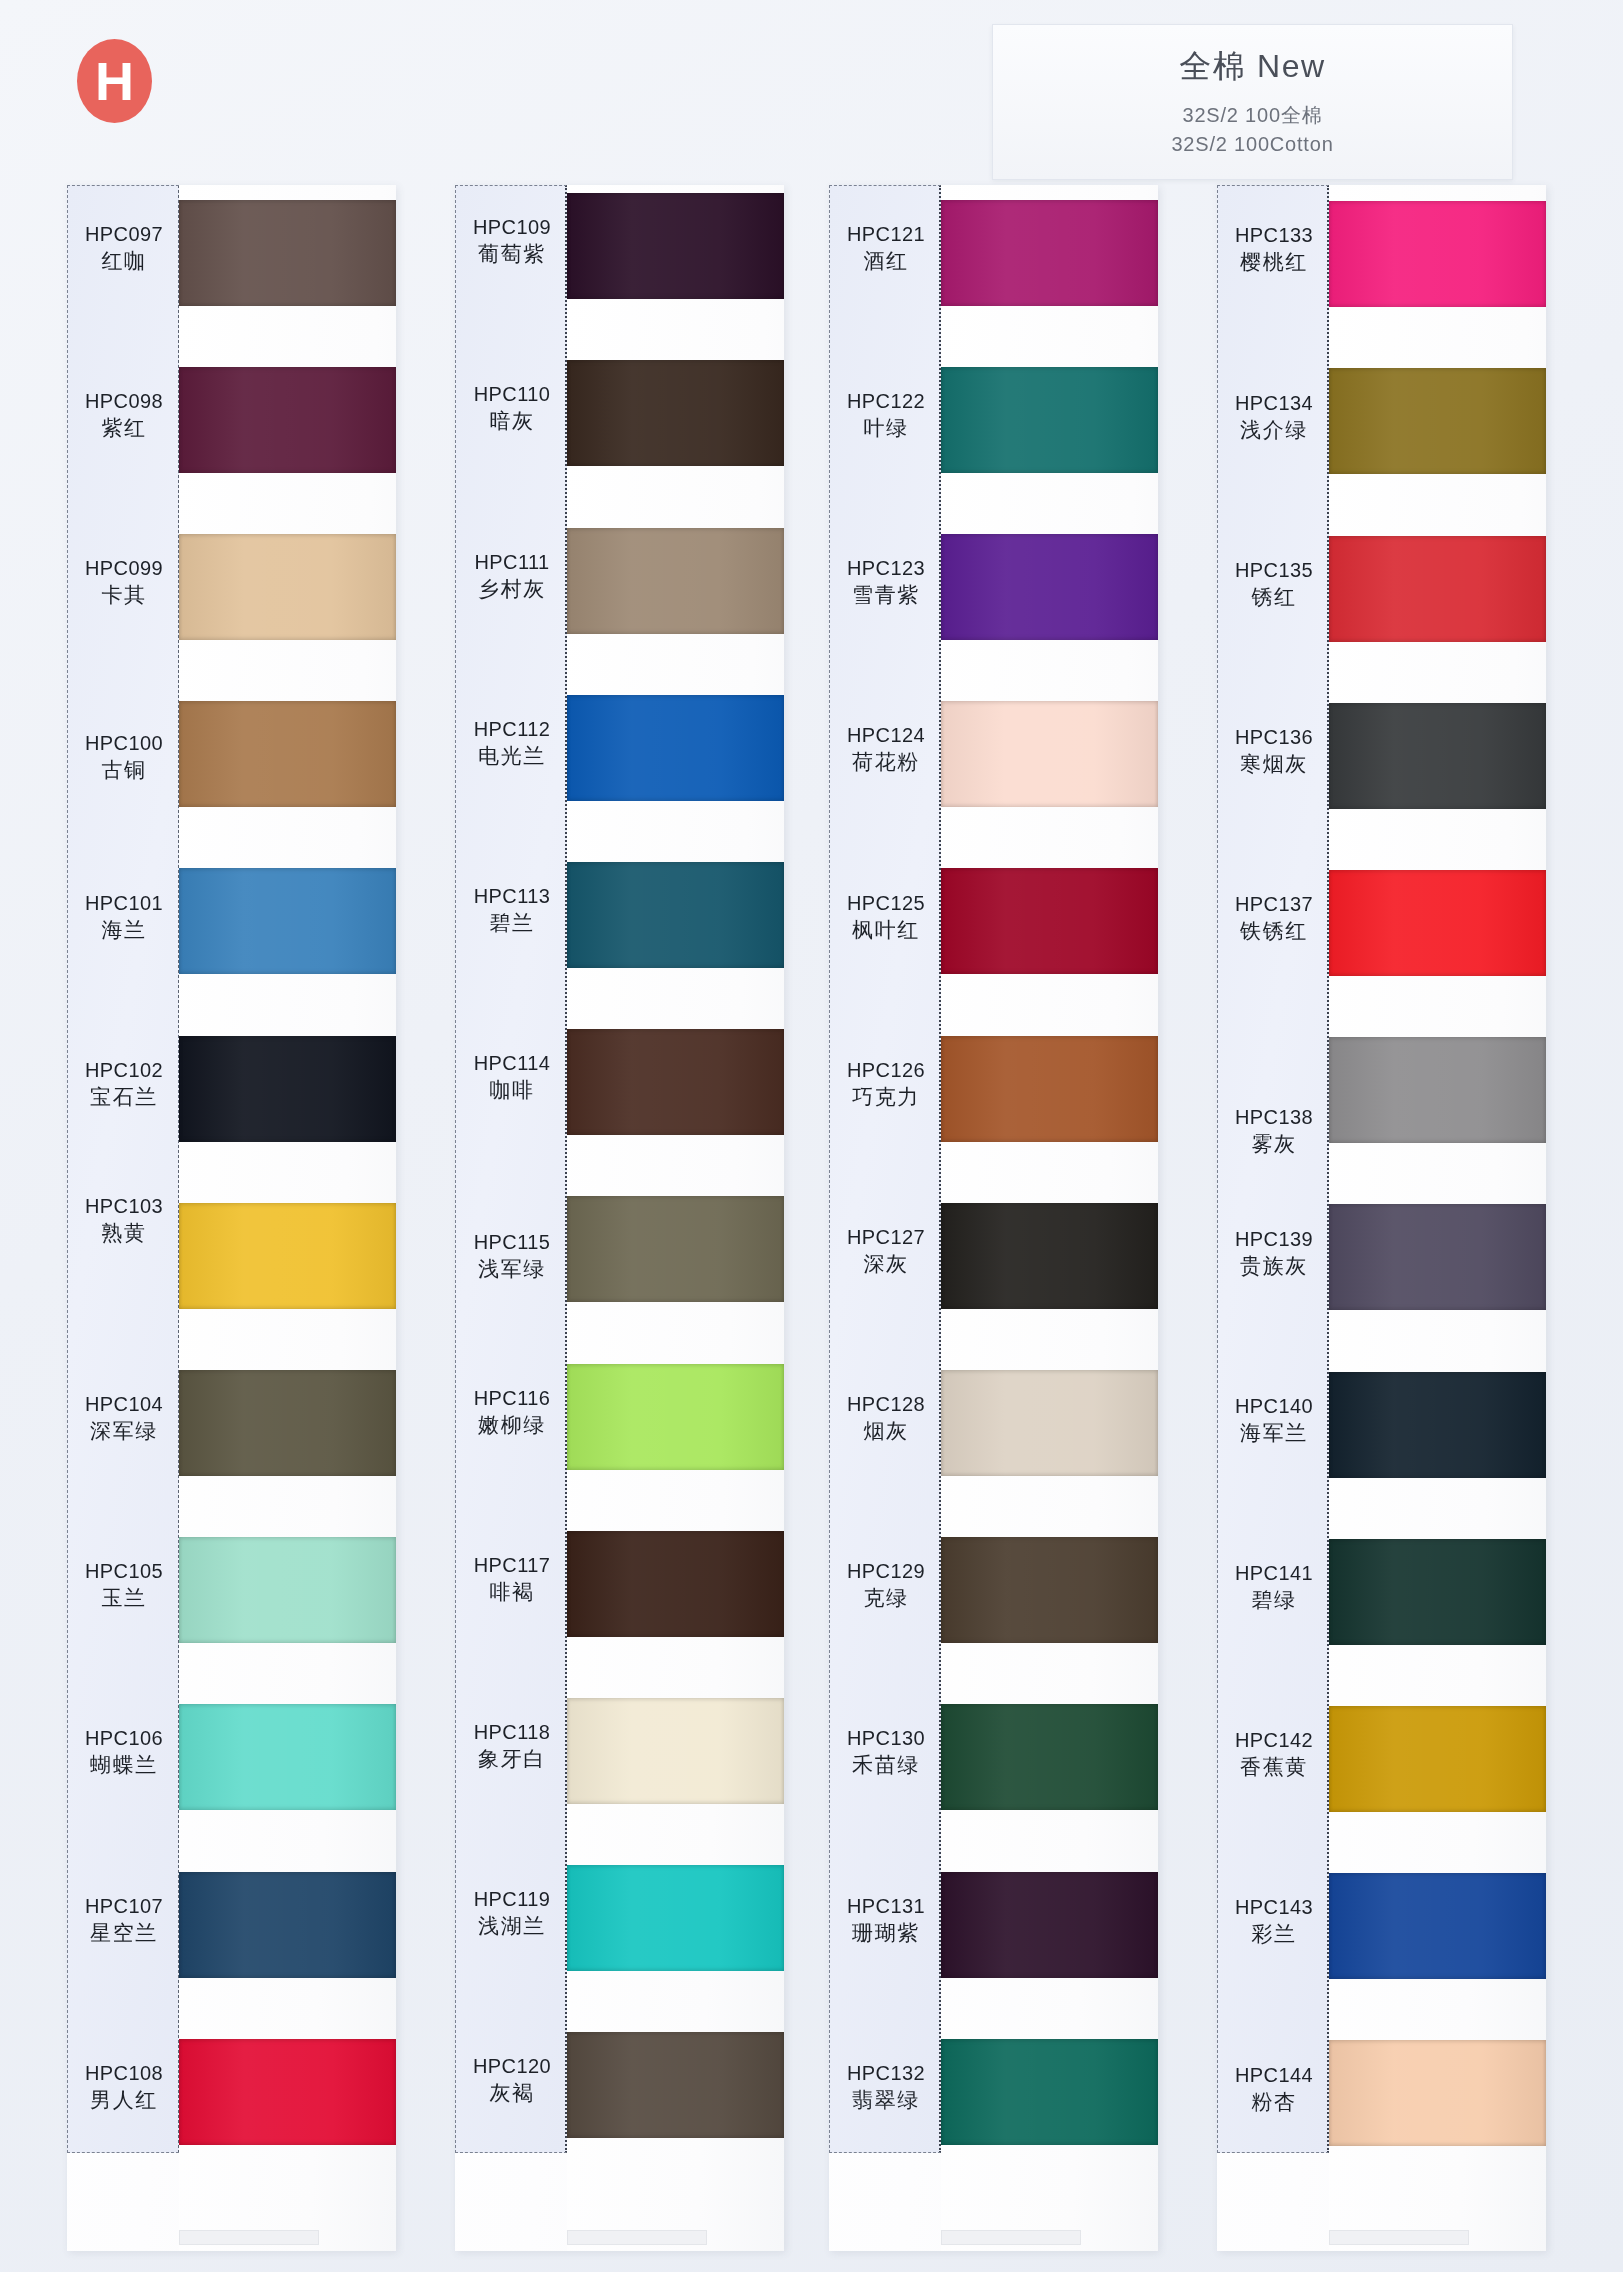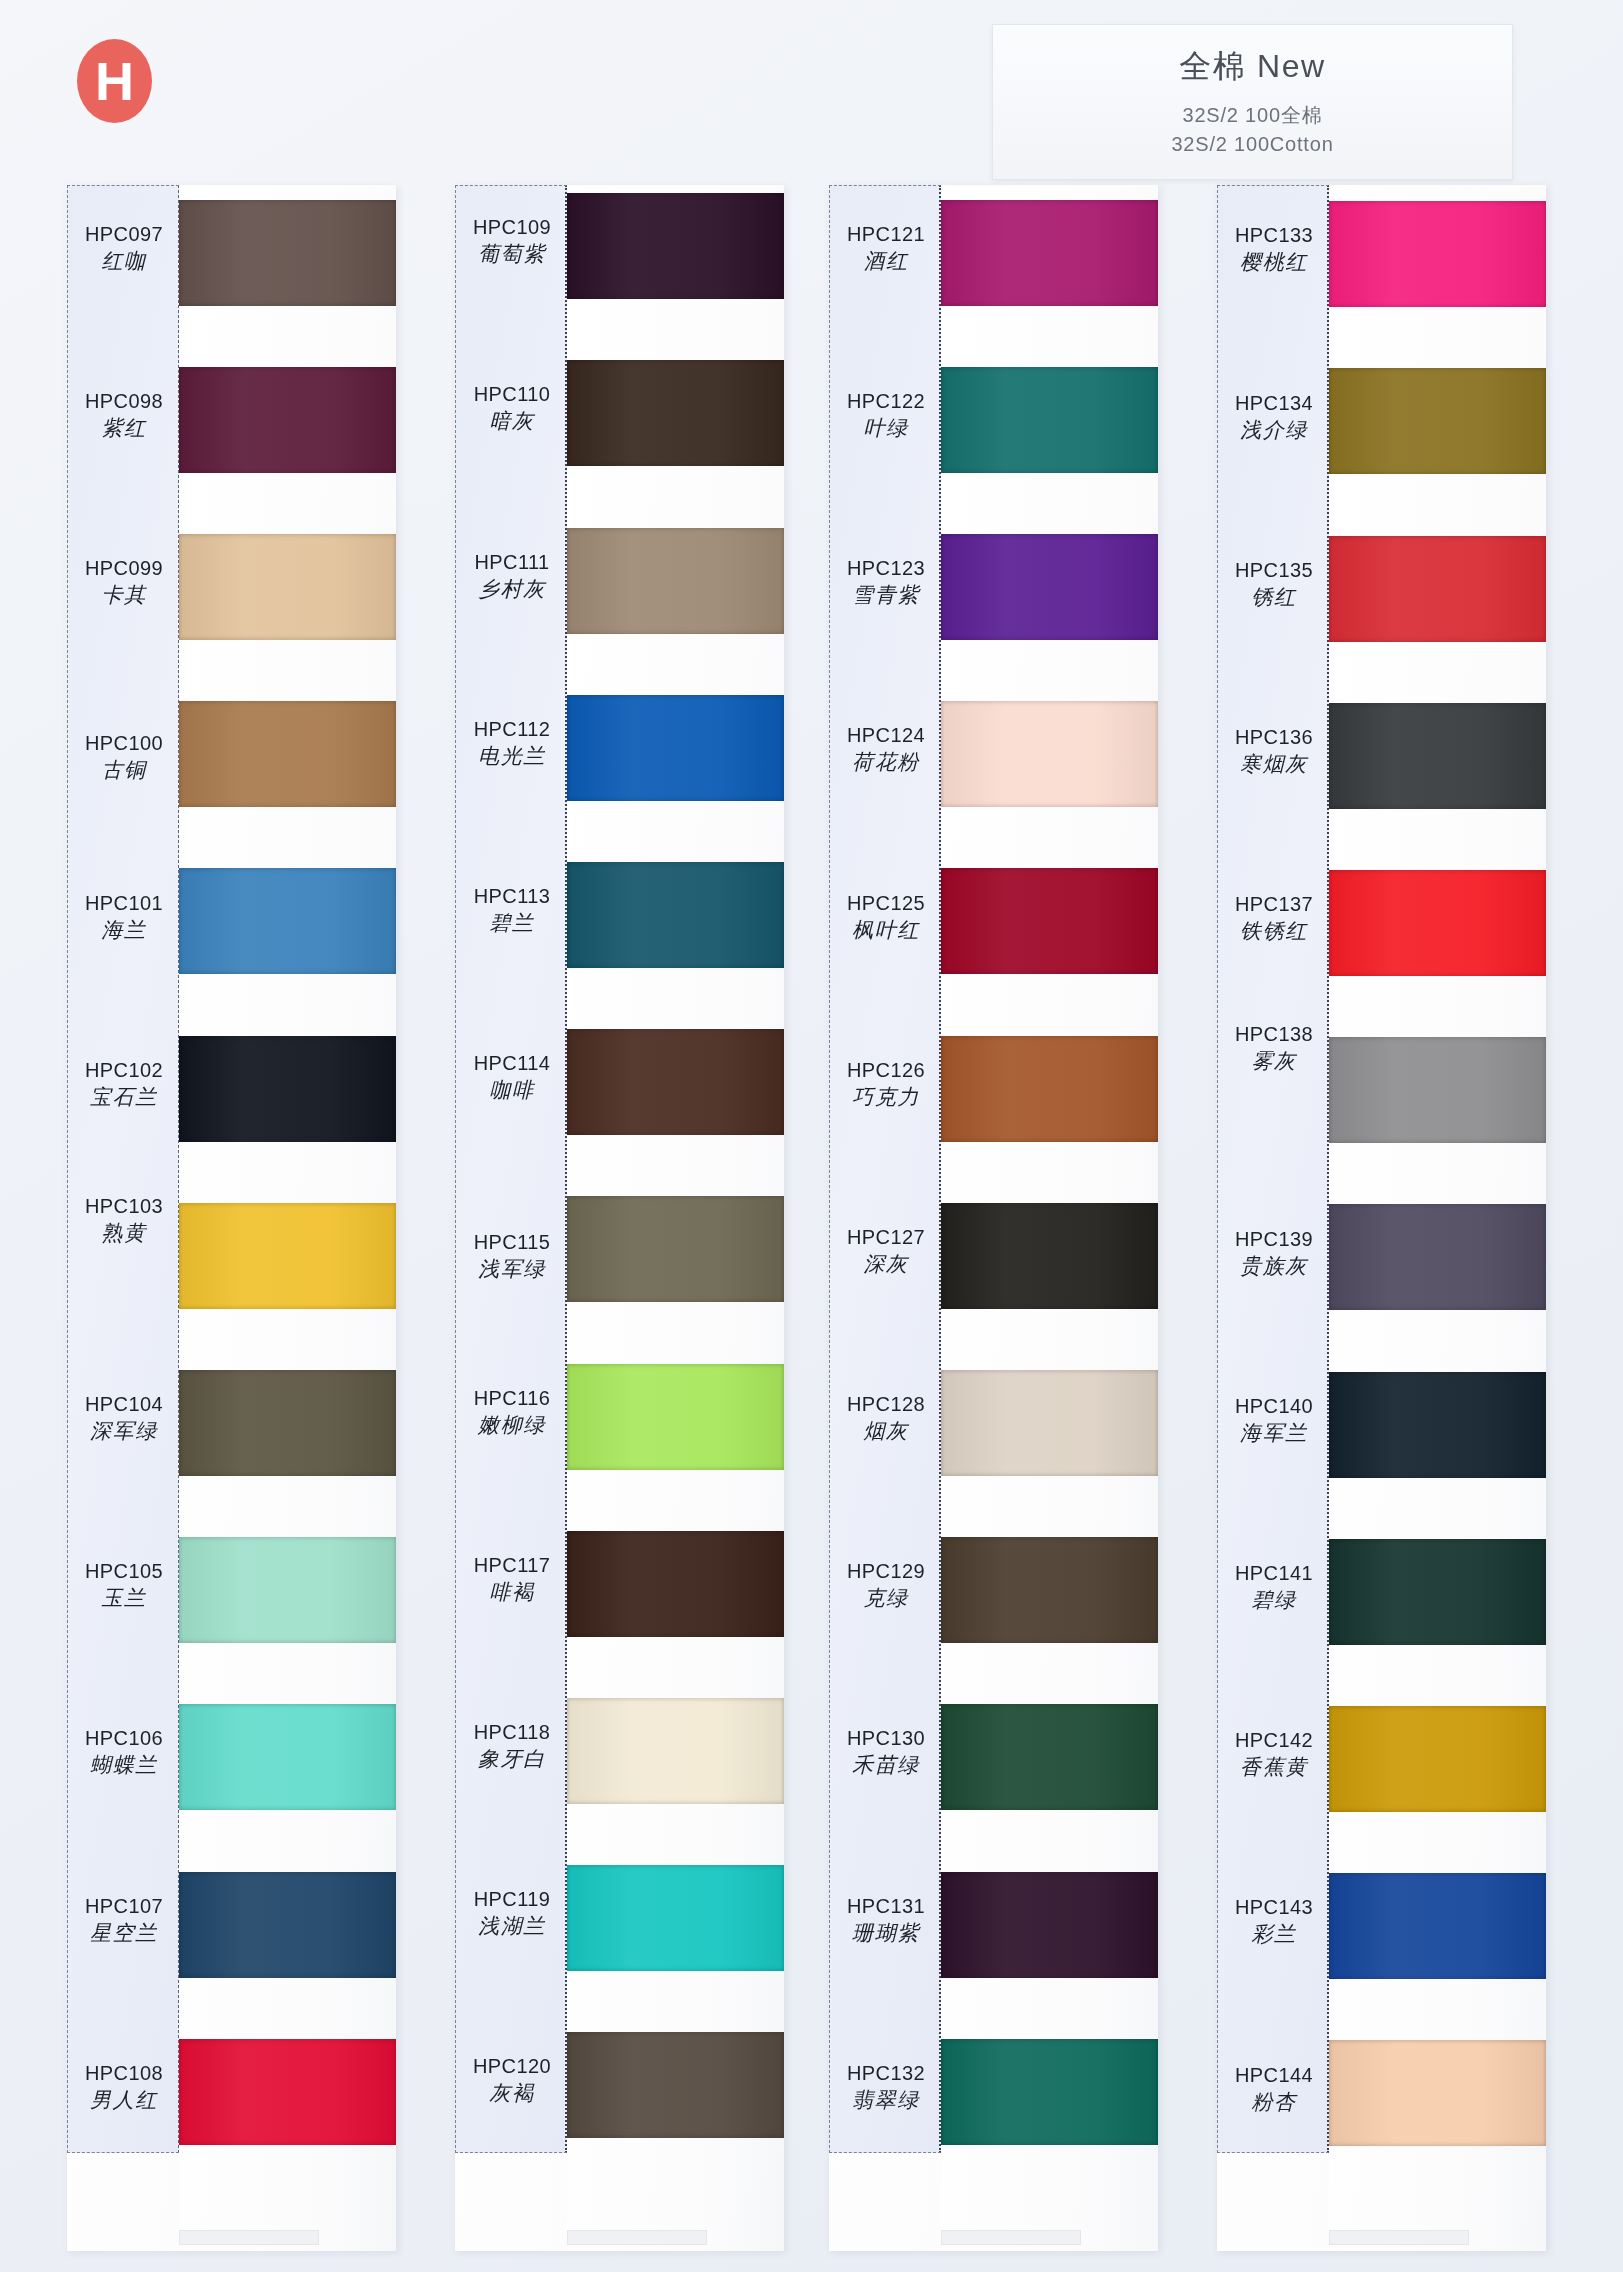--- a/index.html
+++ b/index.html
@@ -80,21 +80,21 @@
   }
   .swatch::after{
     content:"";position:absolute;left:0;right:0;top:0;bottom:0;
     background:linear-gradient(90deg,rgba(0,0,0,.05) 0%,rgba(255,255,255,.07) 30%,rgba(255,255,255,.05) 70%,rgba(0,0,0,.06) 100%);
   }
   .label{
     position:absolute;left:0;width:112px;text-align:center;
     color:#1d2128;line-height:1.28;
   }
   .code{font-size:20px;letter-spacing:0.4px;font-family:"Liberation Sans",sans-serif;}
-  .cname{font-size:21px;letter-spacing:1.6px;font-family:"DejaVu Sans",sans-serif;font-style:italic;}
+  .cname{font-size:21px;letter-spacing:1.6px;font-family:"DejaVu Sans",sans-serif;}
 
   
   .card-foot{
     position:absolute;left:112px;bottom:6.5px;width:138px;height:13px;
     background:#f0f1f4;border:0.8px solid #e4e6ea;
   }
 </style>
 </head>
 <body>
 
@@ -325,21 +325,21 @@
           <div class="cname">锈红</div>
         </div>
         <div class="label" style="top: 539px;">
           <div class="code">HPC136</div>
           <div class="cname">寒烟灰</div>
         </div>
         <div class="label" style="top: 706px;">
           <div class="code">HPC137</div>
           <div class="cname">铁锈红</div>
         </div>
-        <div class="label" style="top: 836px;">
+        <div class="label" style="top: 919px;">
           <div class="code">HPC138</div>
           <div class="cname">雾灰</div>
         </div>
         <div class="label" style="top: 1041px;">
           <div class="code">HPC139</div>
           <div class="cname">贵族灰</div>
         </div>
         <div class="label" style="top: 1208px;">
           <div class="code">HPC140</div>
           <div class="cname">海军兰</div>

